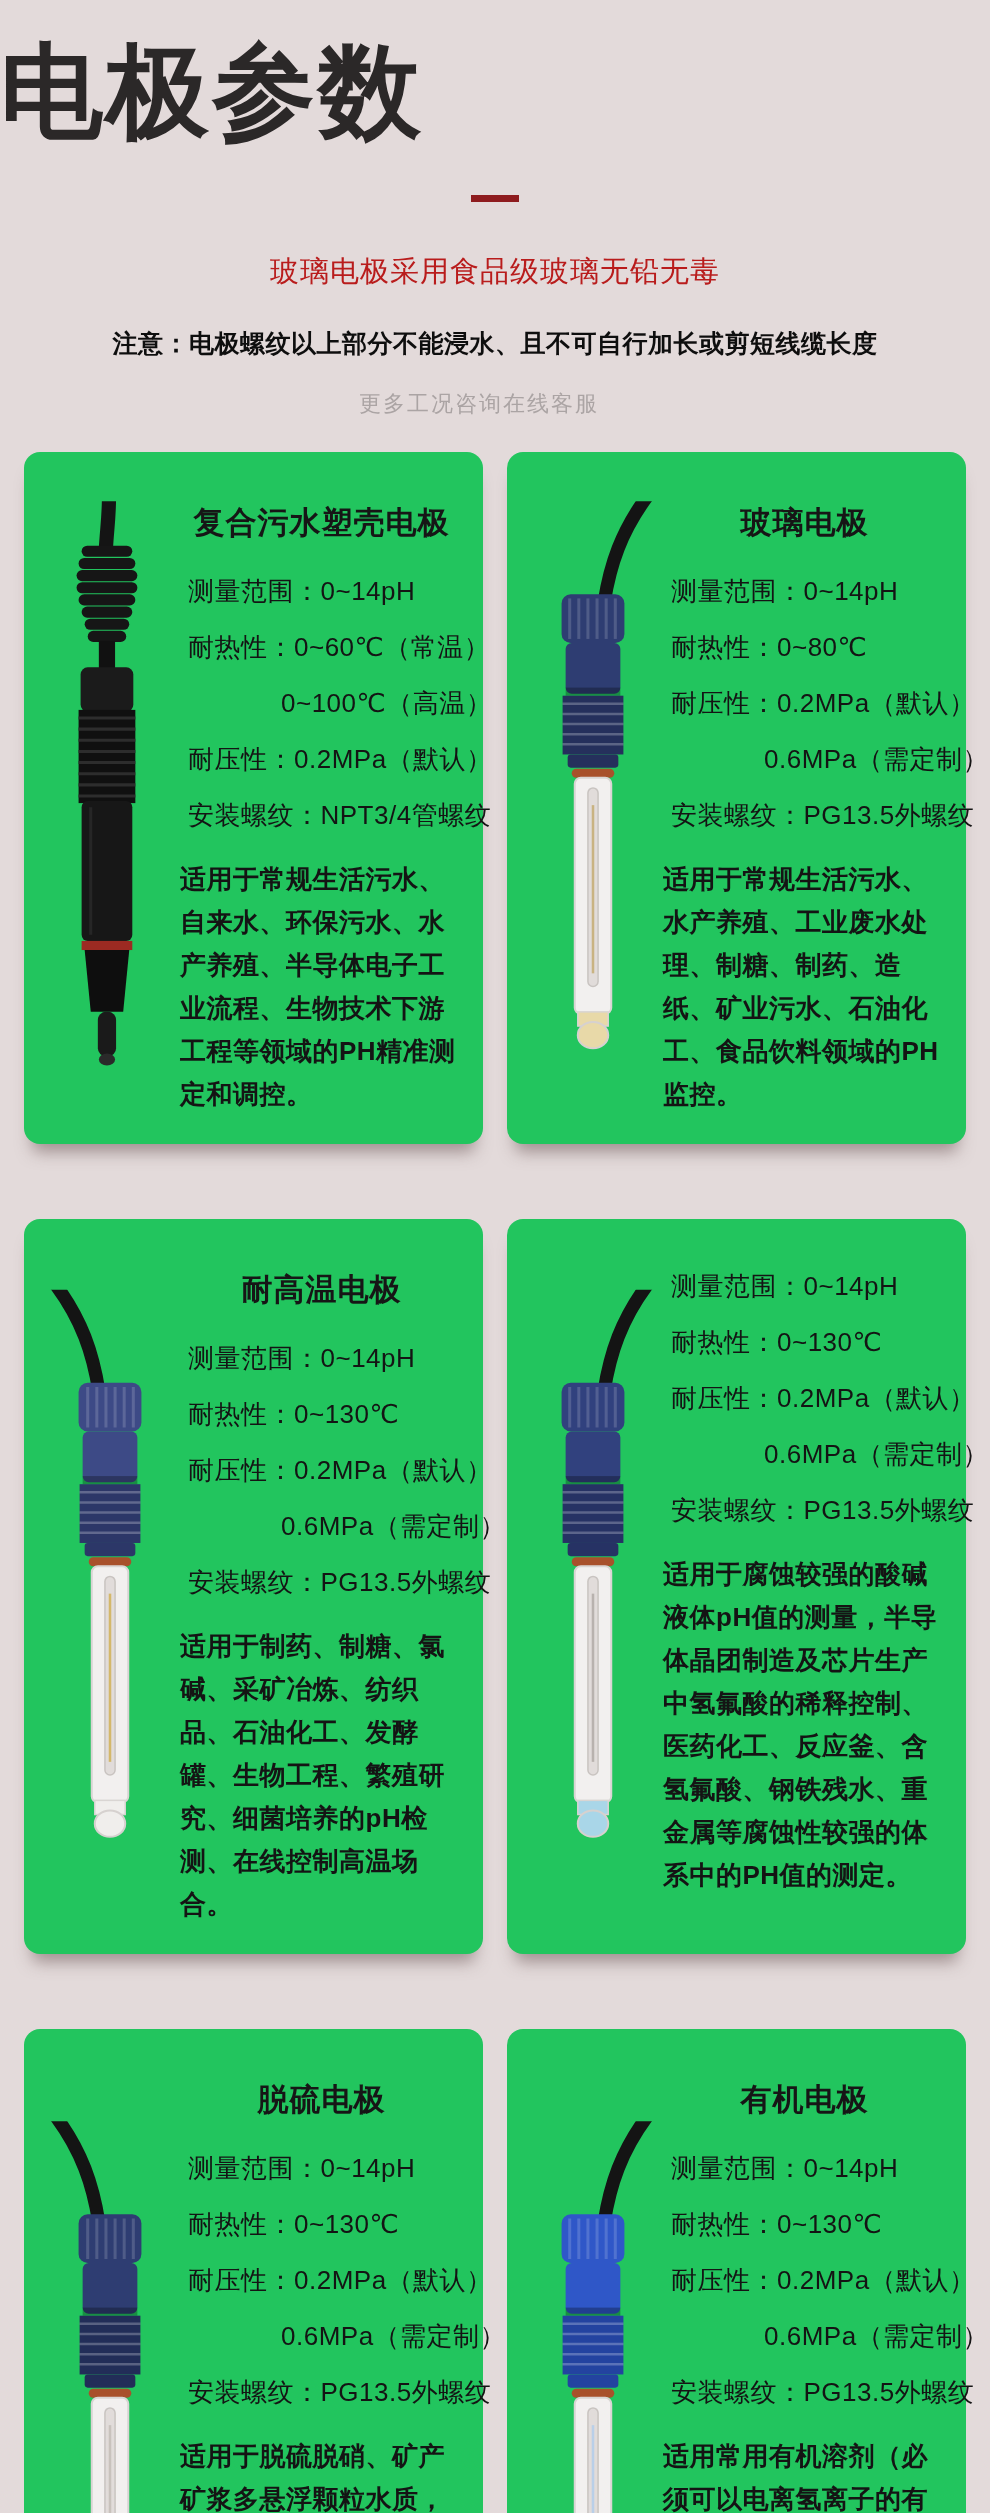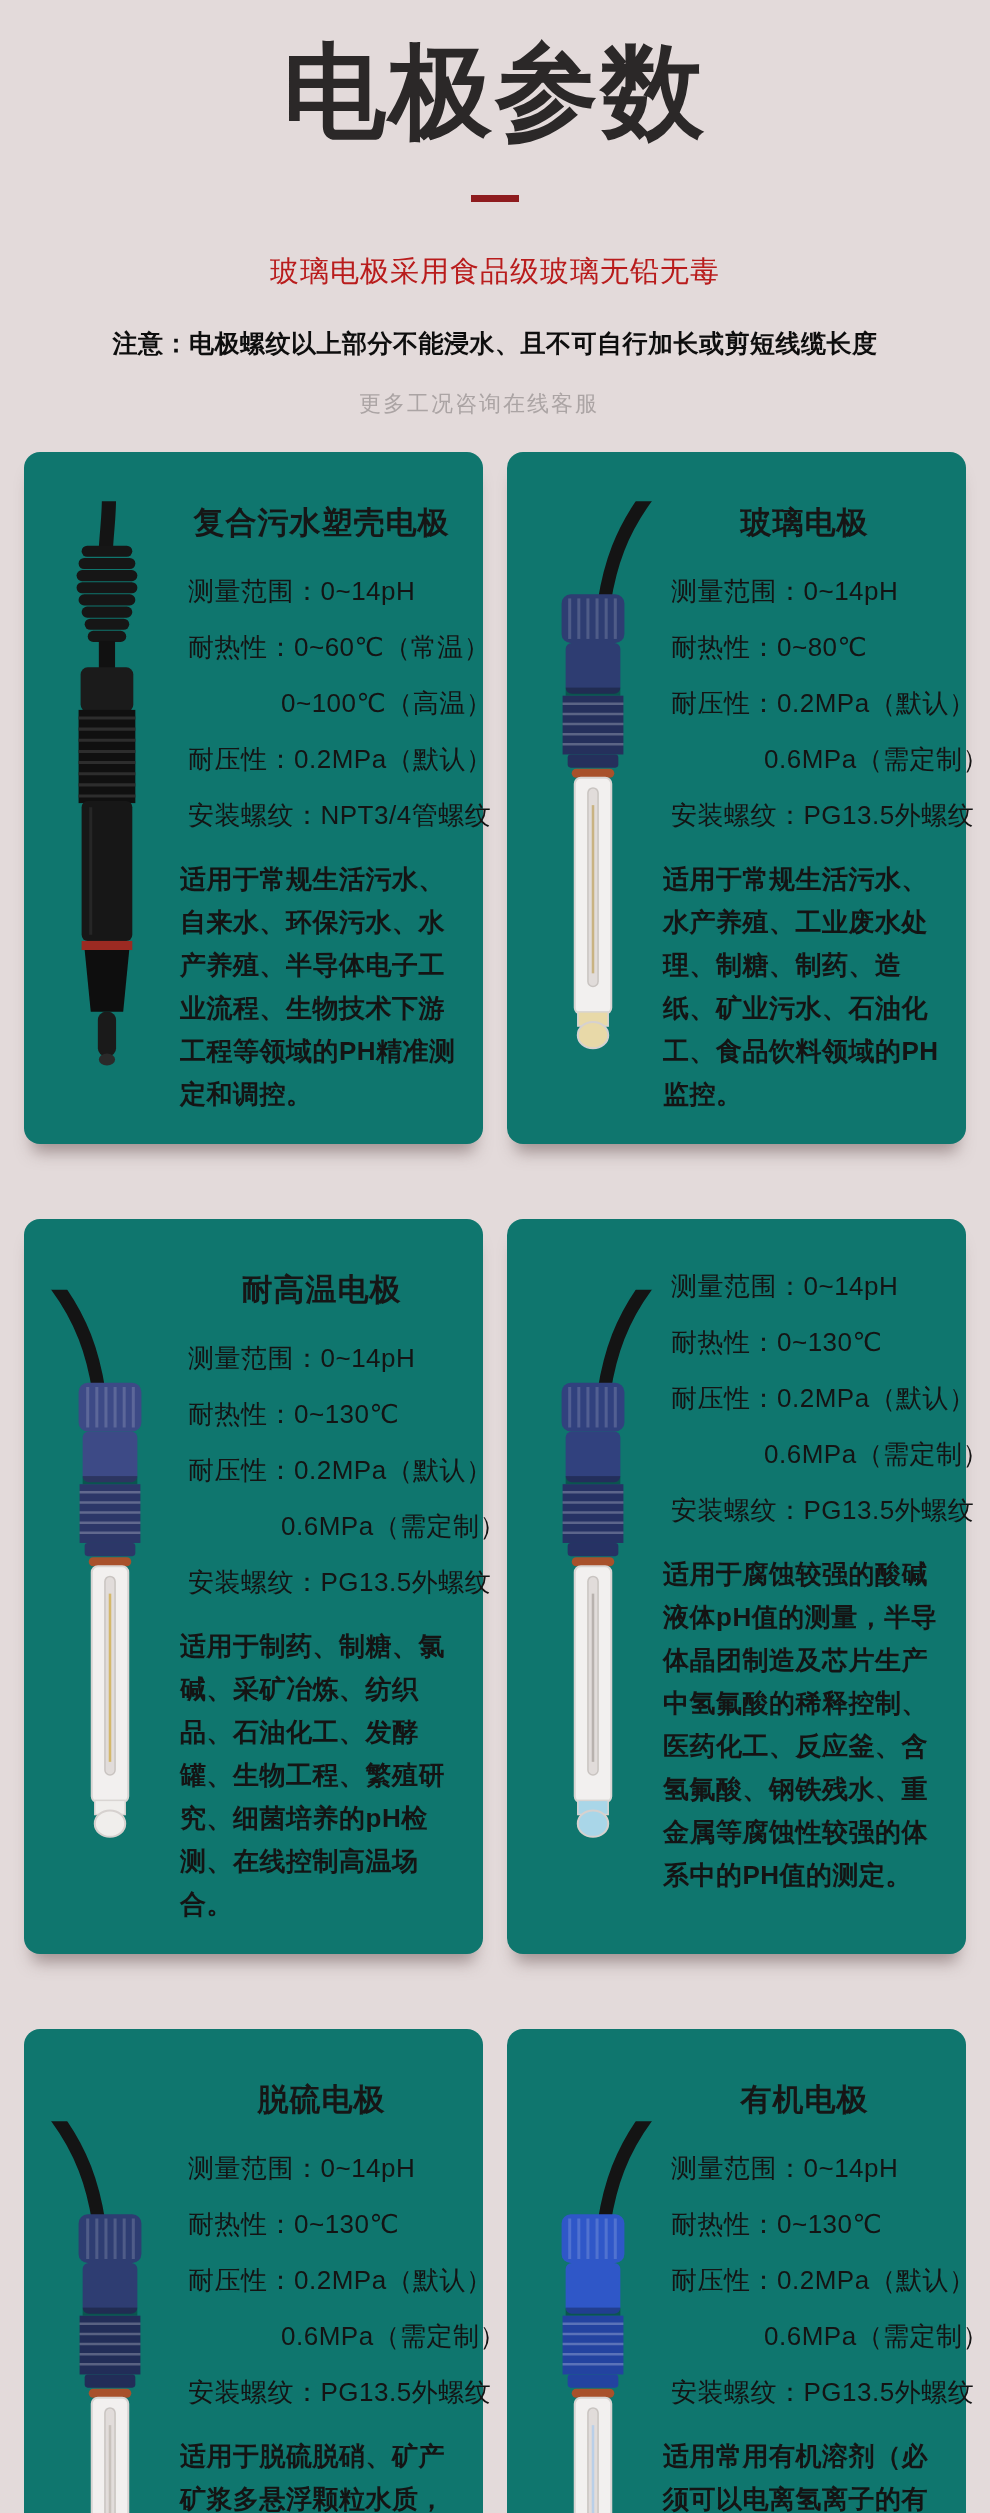--- a/index.html
+++ b/index.html
@@ -5,21 +5,21 @@
   html,body{margin:0;padding:0;}
   body{
     width:990px;height:2513px;overflow:hidden;
     background:#e3dada;
     font-family:"Liberation Sans","DejaVu Sans",sans-serif;
     color:#141414;
   }
   
   .hdr{padding-top:36px;}
   .hdr h1{
-    margin:0;text-align:center;
+    margin:0;text-align:left;
     font-size:103px;line-height:112px;font-weight:900;
     color:#2b2828;letter-spacing:3px;
   }
   .hdr .dash{
     width:48px;height:7px;background:#8e1b1e;
     margin:47px auto 0;
   }
   .hdr .sub{
     margin:50px 0 0;text-align:center;
     font-size:29px;color:#b91c1c;font-weight:400;letter-spacing:1px;
@@ -32,21 +32,21 @@
     margin:29px 32px 0 0;text-align:center;
     font-size:22px;color:#aba4a4;font-weight:400;letter-spacing:2px;
   }
   
   .grid{
     width:942px;margin:33px auto 0;
     display:grid;grid-template-columns:459px 459px;
     column-gap:24px;row-gap:75px;
   }
   .card{
-    position:relative;background:#0f766e;border-radius:16px;
+    position:relative;background:#22c55e;border-radius:16px;
     min-height:620px;box-sizing:border-box;
     box-shadow:0 16px 16px -8px rgba(96,74,74,.5);
   }
   .card.r2{min-height:652px;}
   .card.r3{min-height:645px;box-shadow:none;}
   .photo{
     position:absolute;left:10px;top:14px;width:152px;bottom:20px;
   }
   .photo svg{width:100%;height:100%;}
   .photo.flip svg{transform:scaleX(-1);}

